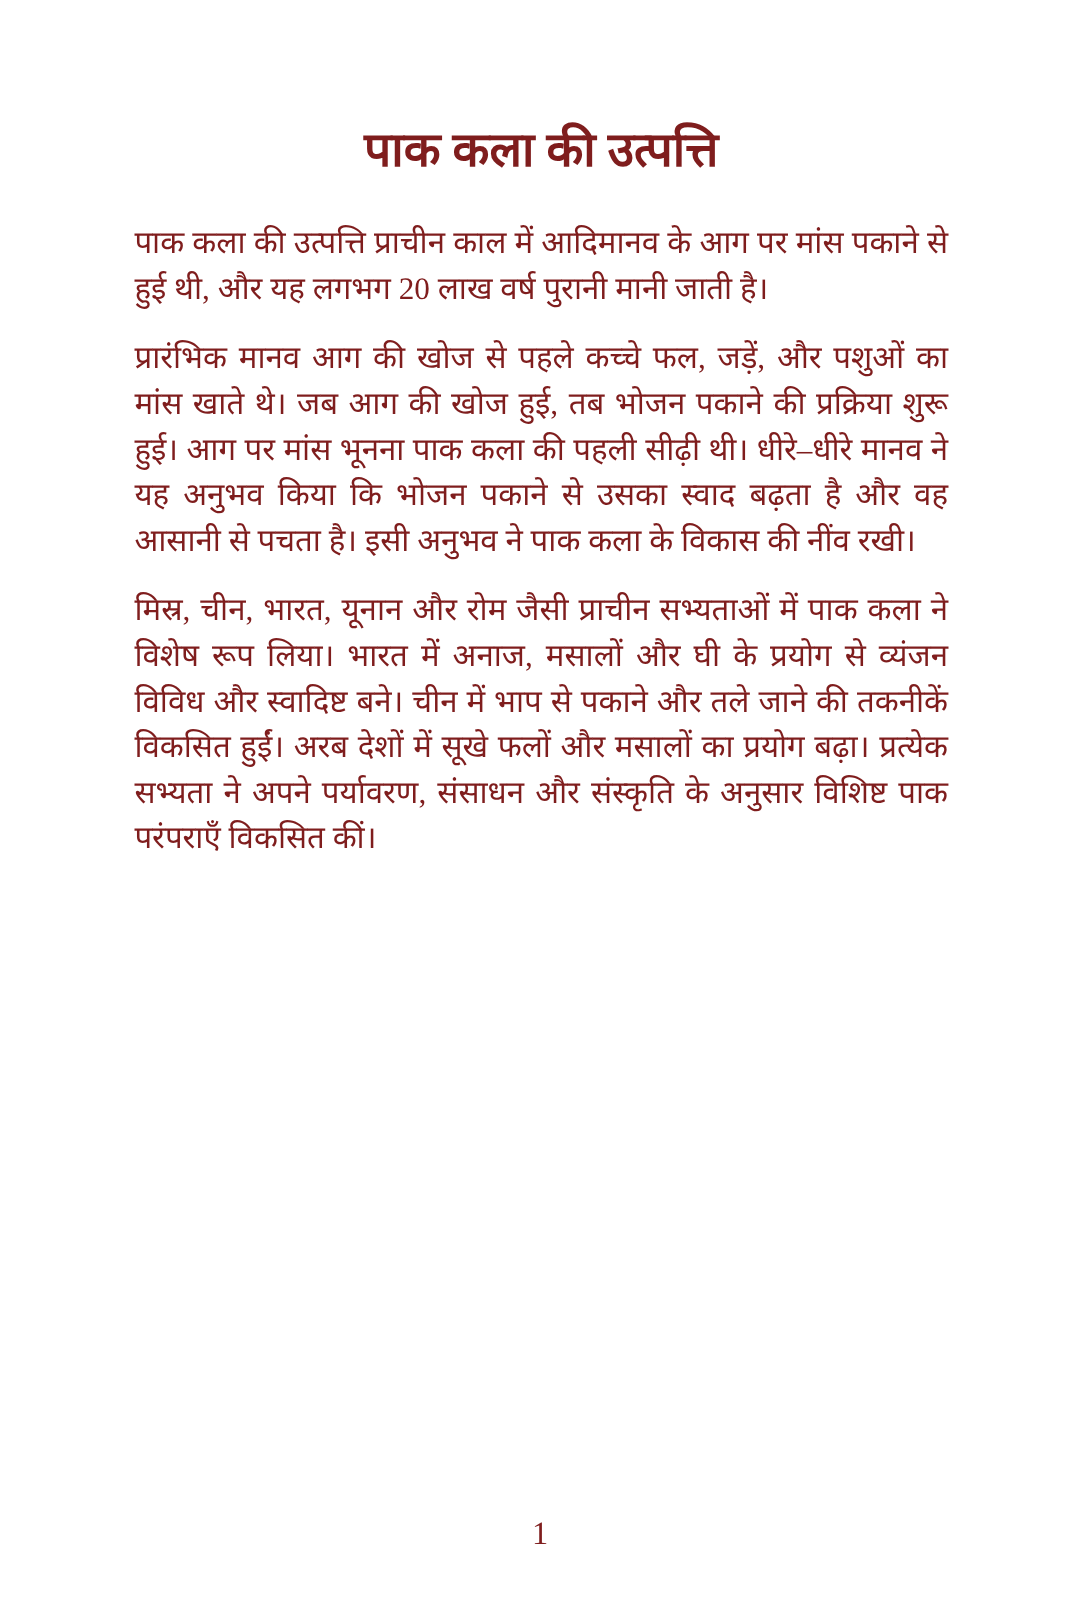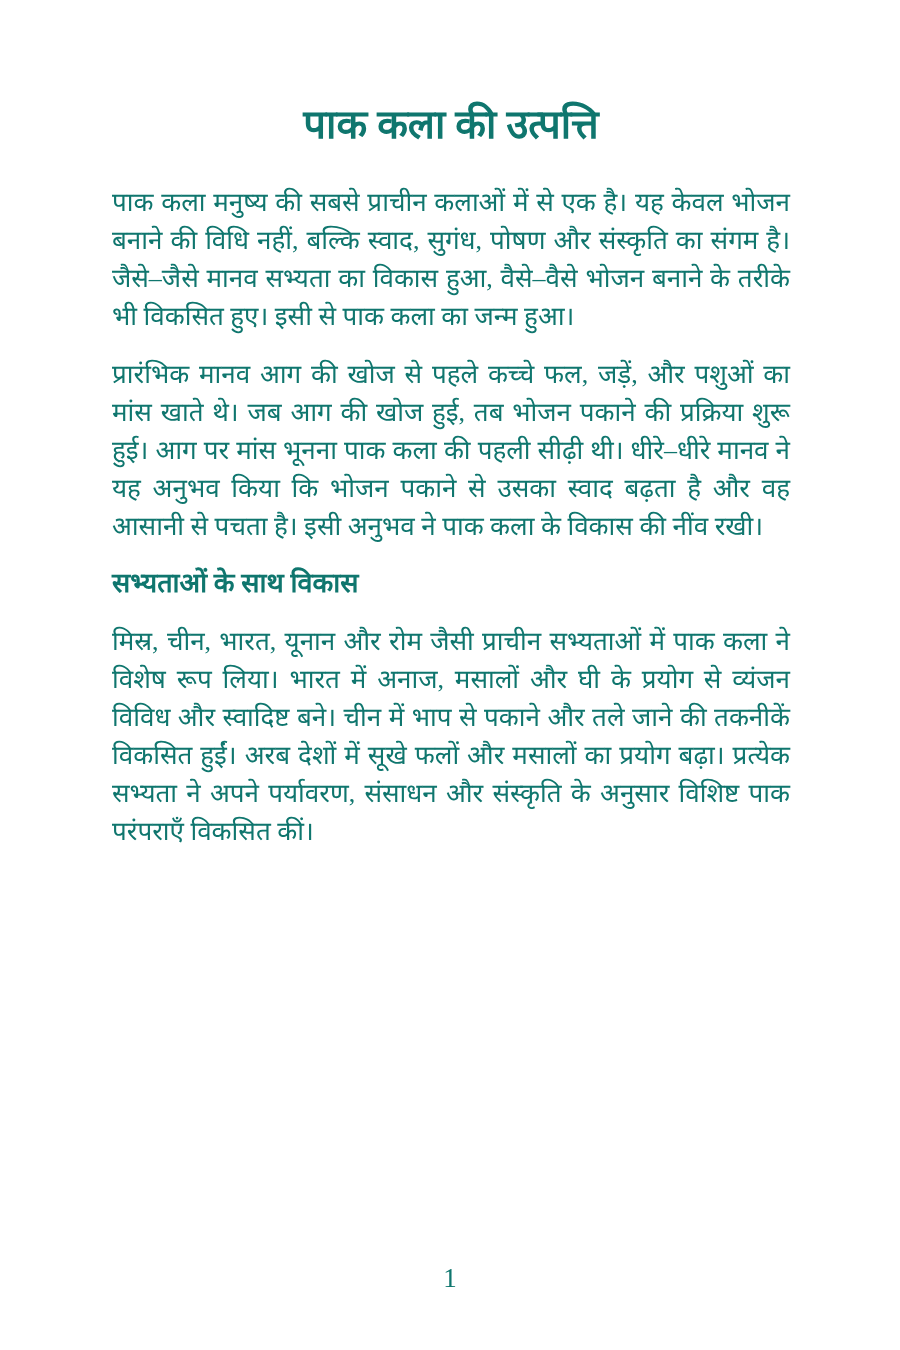--- a/index.html
+++ b/index.html
@@ -6,21 +6,21 @@
     margin: 0;
     padding: 0;
     background: #ffffff;
   }
   .page {
     position: relative;
     width: 900px;
     height: 1350px;
     box-sizing: border-box;
     background: #ffffff;
-    color: #0f766e;
+    color: #7f1d1d;
     padding: 100px 110px 0 112px;
     font-family: "Liberation Serif", "DejaVu Serif", serif;
     overflow: hidden;
   }
   .doc-title {
     font-size: 40px;
     font-weight: 700;
     text-align: center;
     line-height: 1.25;
     margin: 0 0 34px 0;
@@ -49,26 +49,25 @@
     line-height: 1.2;
   }
 </style>
 </head>
 <body>
 
 <div class="page">
 
   <h1 class="doc-title">पाक कला की उत्पत्ति</h1>
 
+  <p class="para">पाक कला की उत्पत्ति प्राचीन काल में आदिमानव के आग पर मांस पकाने से हुई थी, और यह लगभग 20 लाख वर्ष पुरानी मानी जाती है।</p>
 
-  <p class="para">पाक कला मनुष्य की सबसे प्राचीन कलाओं में से एक है। यह केवल भोजन बनाने की विधि नहीं, बल्कि स्वाद, सुगंध, पोषण और संस्कृति का संगम है। जैसे–जैसे मानव सभ्यता का विकास हुआ, वैसे–वैसे भोजन बनाने के तरीके भी विकसित हुए। इसी से पाक कला का जन्म हुआ।</p>
 
   <p class="para">प्रारंभिक मानव आग की खोज से पहले कच्चे फल, जड़ें, और पशुओं का मांस खाते थे। जब आग की खोज हुई, तब भोजन पकाने की प्रक्रिया शुरू हुई। आग पर मांस भूनना पाक कला की पहली सीढ़ी थी। धीरे–धीरे मानव ने यह अनुभव किया कि भोजन पकाने से उसका स्वाद बढ़ता है और वह आसानी से पचता है। इसी अनुभव ने पाक कला के विकास की नींव रखी।</p>
 
-  <h2 class="section-heading">सभ्यताओं के साथ विकास</h2>
 
   <p class="para">मिस्र, चीन, भारत, यूनान और रोम जैसी प्राचीन सभ्यताओं में पाक कला ने विशेष रूप लिया। भारत में अनाज, मसालों और घी के प्रयोग से व्यंजन विविध और स्वादिष्ट बने। चीन में भाप से पकाने और तले जाने की तकनीकें विकसित हुईं। अरब देशों में सूखे फलों और मसालों का प्रयोग बढ़ा। प्रत्येक सभ्यता ने अपने पर्यावरण, संसाधन और संस्कृति के अनुसार विशिष्ट पाक परंपराएँ विकसित कीं।</p>
 
 
 
   <div class="page-number">1</div>
 
 </div>
 
 </body></html>

